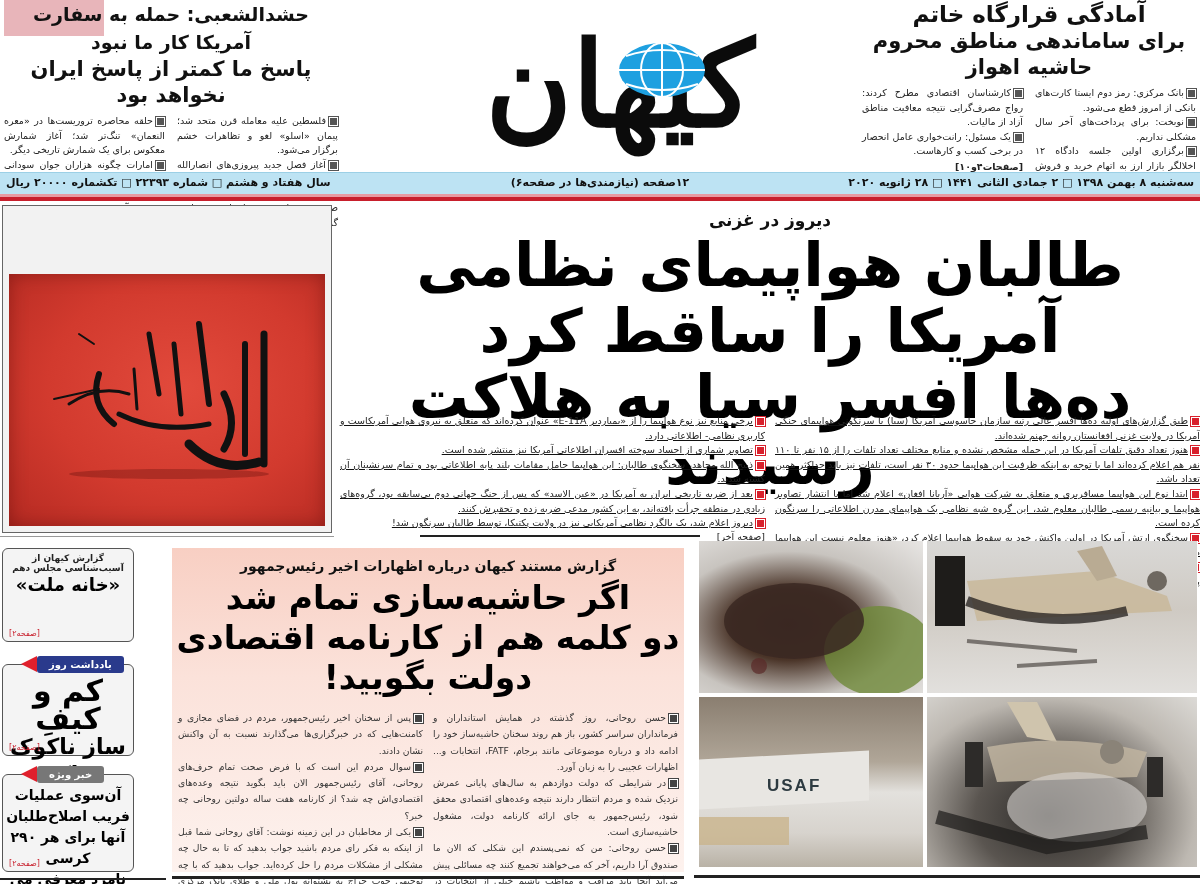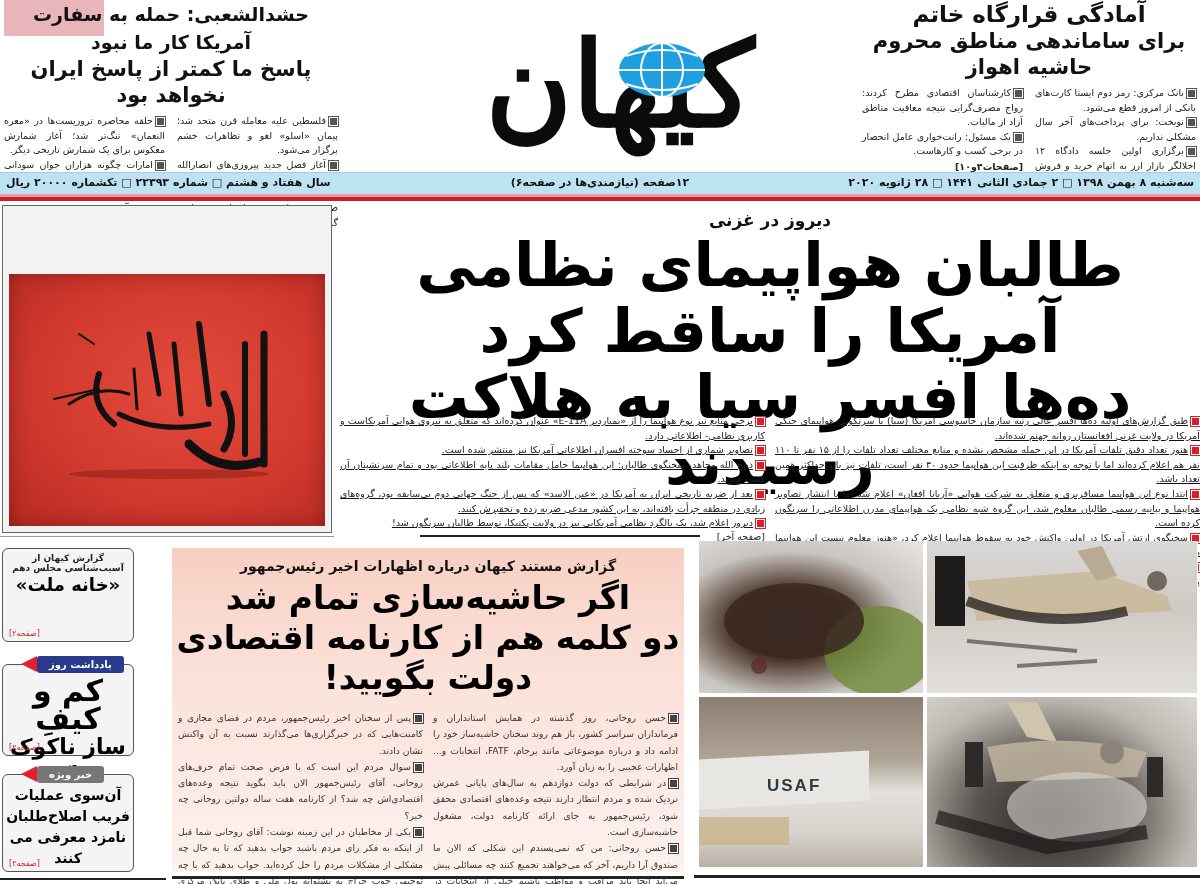--- a/index.html
+++ b/index.html
@@ -194,20 +194,21 @@
   <div class="side-label" style="background:#2a3a8c;">یادداشت روز</div>
   <div class="side-title" style="margin-top:12px; font-size:30px; line-height:28px;">کم و کیفِ</div>
   <div class="side-title" style="font-size:22px; line-height:28px;">ساز ناکوک مذاکره</div>
   <div class="side-ref">[صفحه۲]</div>
 </div>
 
 <div class="abs side-box" style="top:774px; height:98px;">
   <div class="side-arrow"></div>
   <div class="side-label" style="background:#777777;">خبر ویژه</div>
   <div class="side-title" style="margin-top:10px; font-size:14px; line-height:21px;">آن‌سوی عملیات فریب اصلاح‌طلبان</div>
+  <div class="side-title" style="font-size:14px; line-height:21px;">آنها برای هر ۲۹۰ کرسی</div>
   <div class="side-title" style="font-size:14px; line-height:21px;">نامزد معرفی می کنند</div>
   <div class="side-ref">[صفحه۲]</div>
 </div>
 <div class="abs divider-dark" style="left:0; top:878px; width:166px;"></div>
 
 <div class="abs report">
   <div class="report-kicker">گزارش مستند کیهان درباره اظهارات اخیر رئیس‌جمهور</div>
   <div class="report-headline">
     <div>اگر حاشیه‌سازی تمام شد</div>
     <div>دو کلمه هم از کارنامه اقتصادی دولت بگویید!</div>

